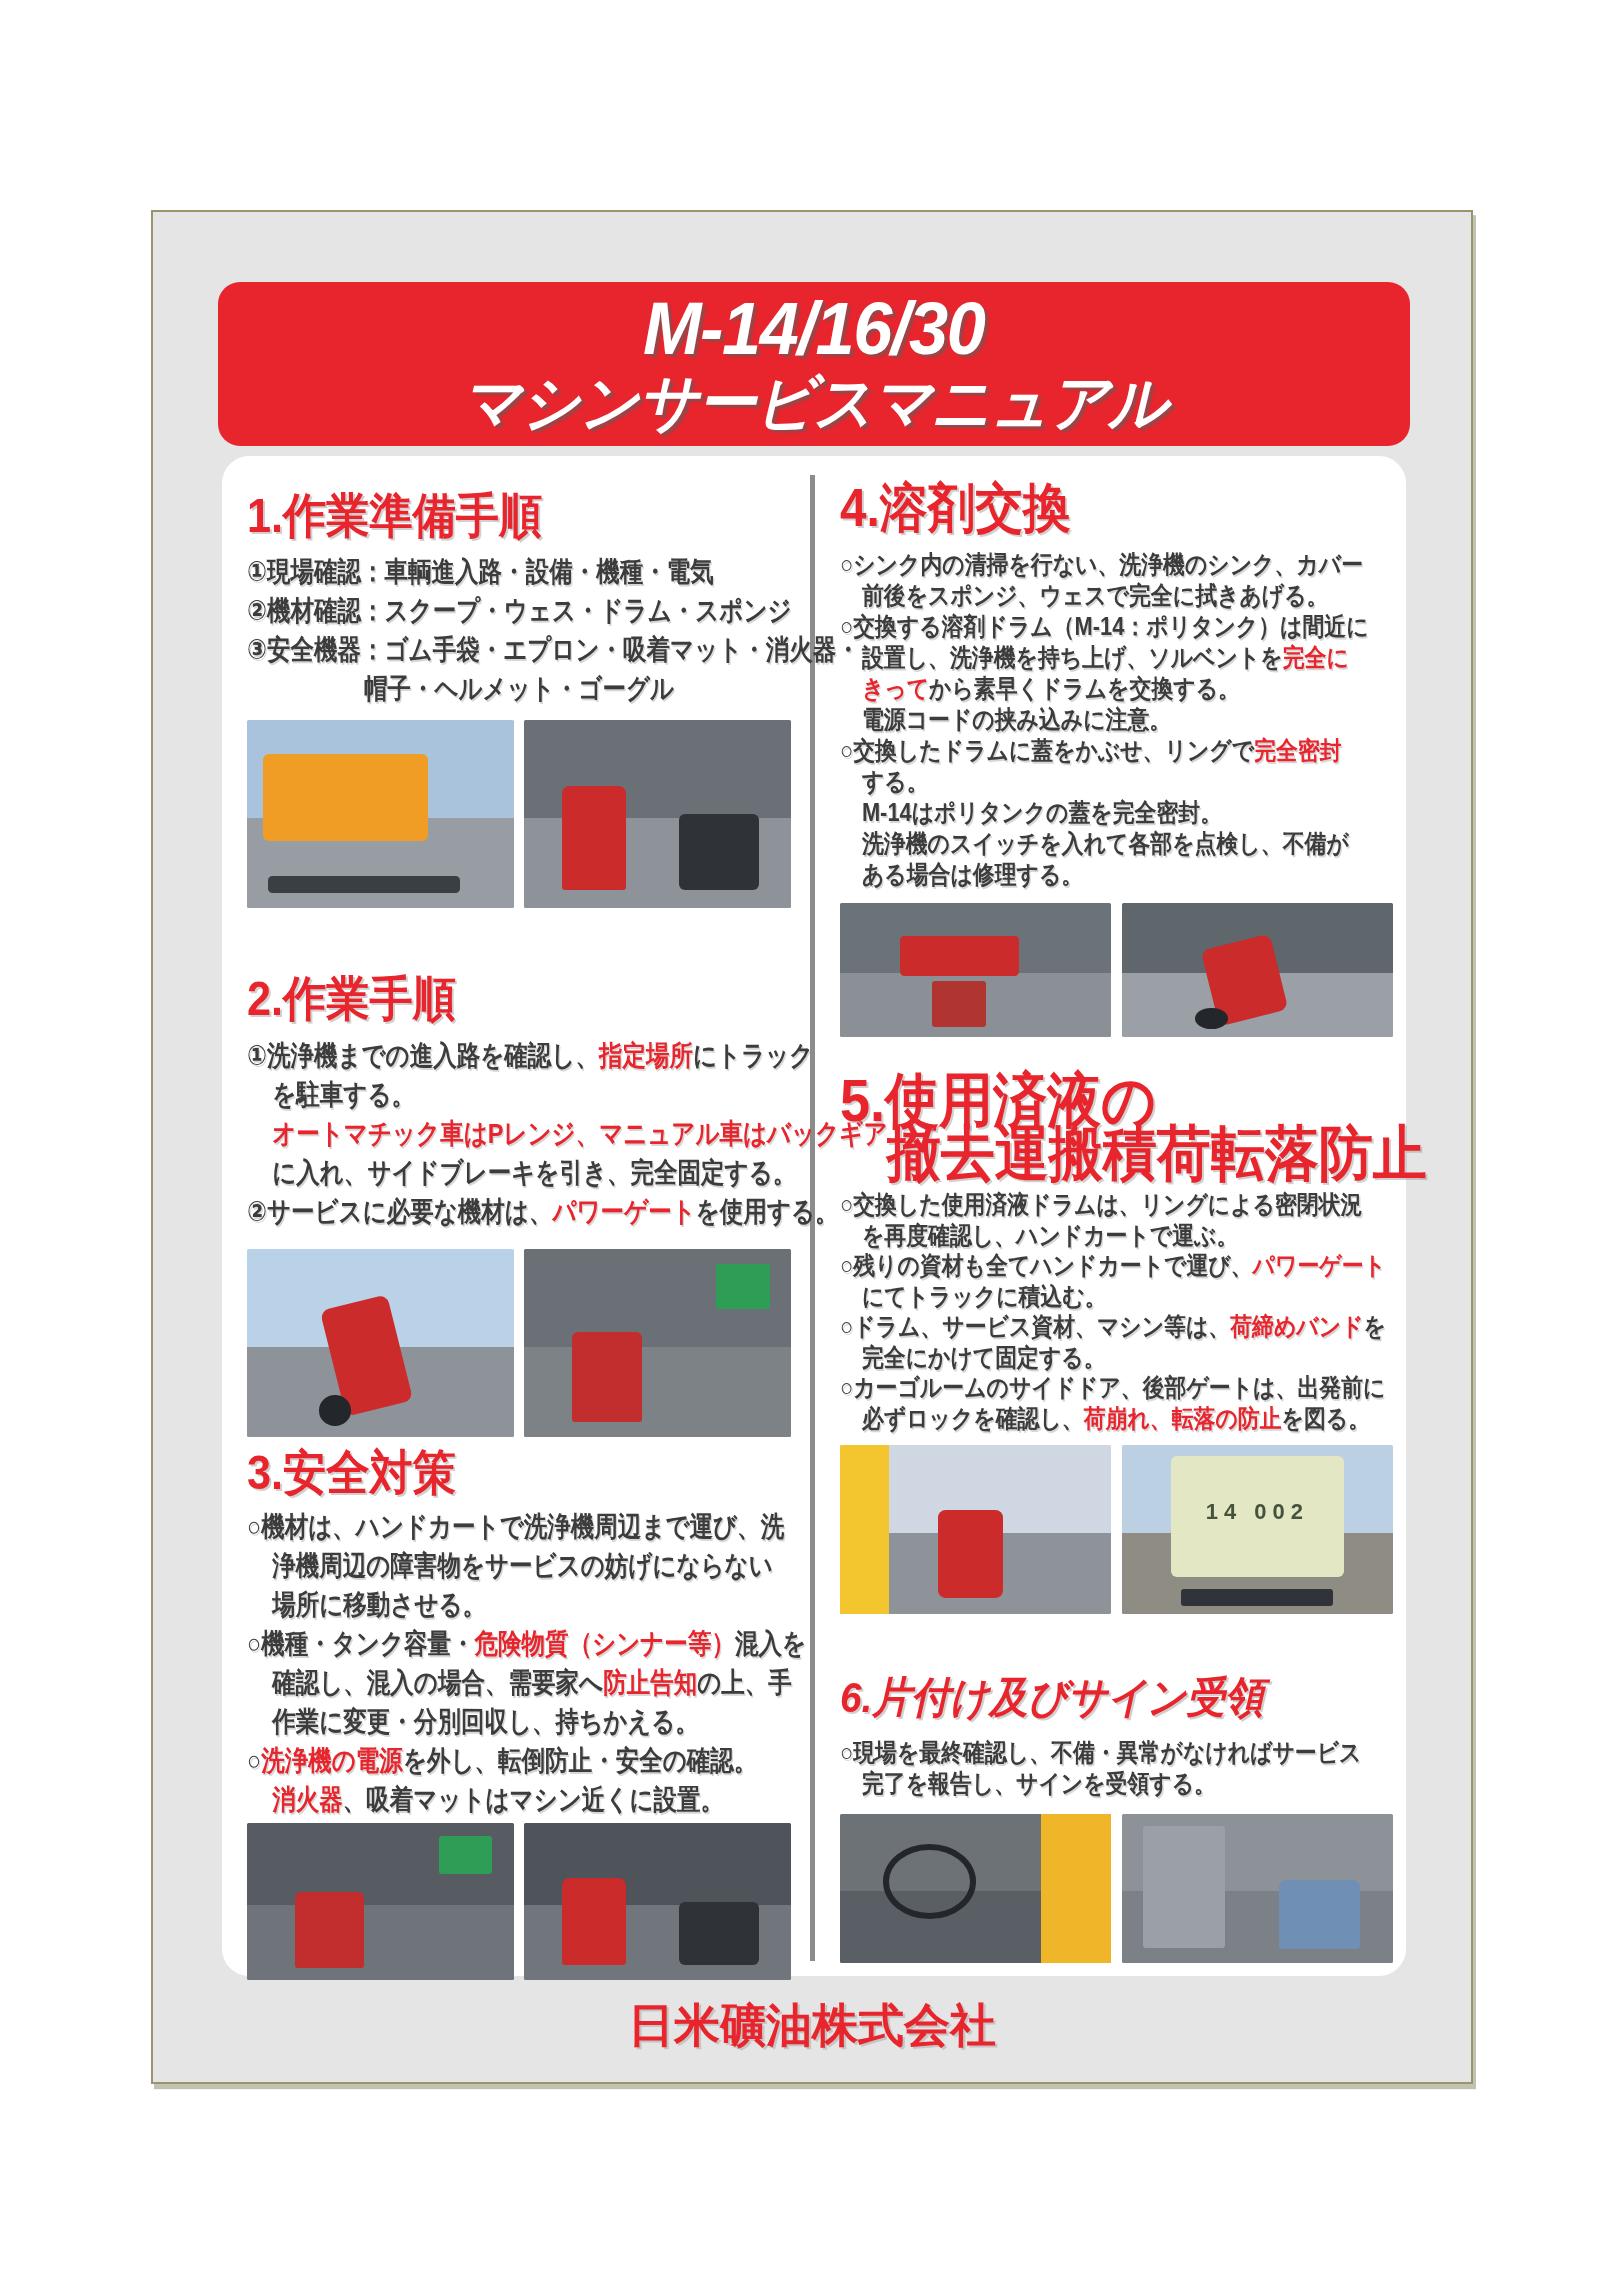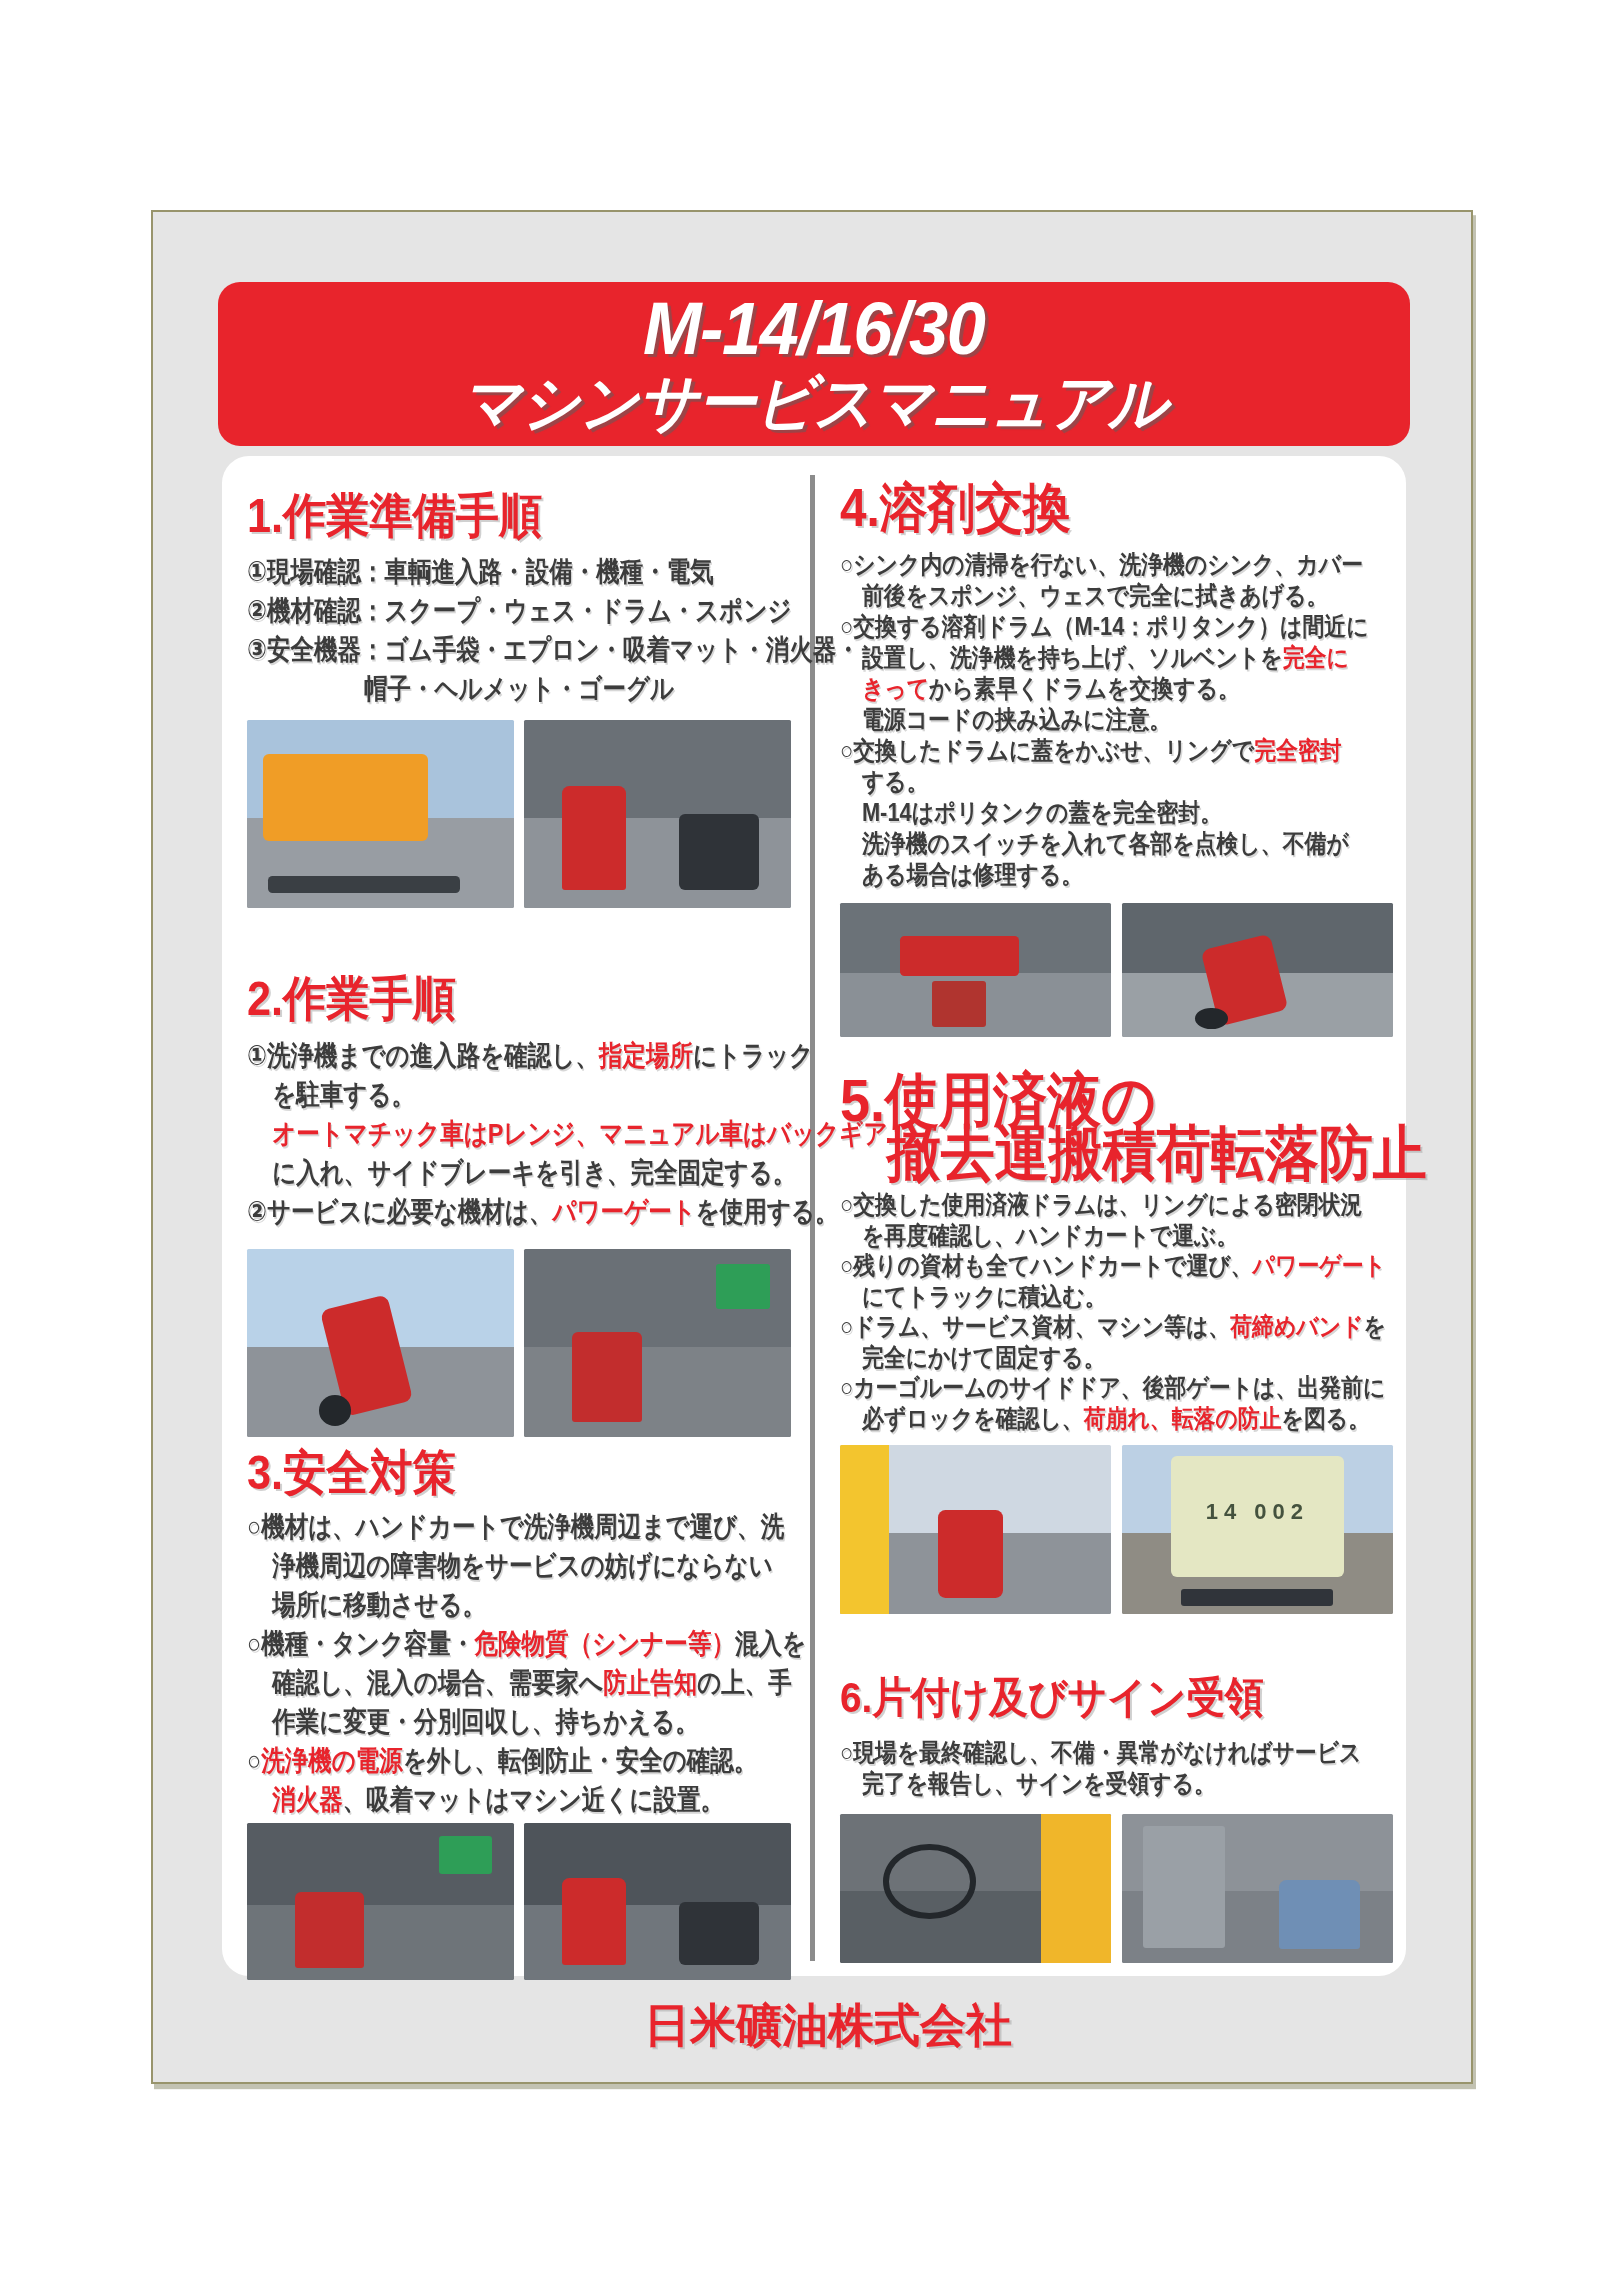--- a/index.html
+++ b/index.html
@@ -41,21 +41,21 @@
   .col{position:absolute;top:0;}
   .col-left{left:25px;width:544px;}
   .col-right{left:618px;width:553px;}
   
   .sec-title{color:#e8242c;font-weight:bold;text-shadow:2.2px 2.2px 0 rgba(150,150,150,.45);}
   .tline{transform:scaleX(.9);transform-origin:left center;white-space:nowrap;}
   .tline-indent{padding-left:52px;}
   .col-left  .sec-title{font-size:48px;line-height:53px;}
   .col-right .sec-title{font-size:60px;line-height:53px;}
   .s4 .sec-title{font-size:53px;line-height:59px;}
-  .s6 .sec-title{font-size:43px;line-height:56px;}
+  .s6 .sec-title{font-size:43px;line-height:56px;font-style:italic;}
   .line{
     color:#3c3c3c;font-weight:bold;white-space:nowrap;
     text-shadow:1.5px 1.5px 0 rgba(140,140,140,.35);
     transform-origin:left center;
   }
   .col-left  .line{font-size:28px;line-height:39px;transform:scaleX(.84);}
   .col-right .line{font-size:25px;line-height:31px;transform:scaleX(.875);}
   .s5 .line{line-height:30.5px;}
   .col-left  .line.indent{padding-left:30px;}
   .col-right .line.indent{padding-left:25px;}
@@ -93,21 +93,21 @@
   .kind-cab::before{right:0;top:0;width:26%;height:100%;background:var(--accent);}
   .kind-cab::after{left:16%;top:20%;width:34%;height:50%;border:6.7px solid #23272b;border-radius:50%;box-sizing:border-box;}
   .kind-office::before{left:8%;top:8%;width:30%;height:82%;background:#9aa0a6;border-radius:3px;}
   .kind-office::after{right:12%;bottom:10%;width:30%;height:46%;background:var(--accent);border-radius:7.4px 7.4px 3px 3px;}
   .photo-label{
     position:absolute;left:50%;top:32%;transform:translateX(-50%);
     font-weight:bold;color:#44523e;font-size:22px;letter-spacing:6px;z-index:2;white-space:nowrap;
   }
   
   .footer{
-    position:absolute;left:16px;top:1788px;width:100%;text-align:center;
+    position:absolute;left:0;top:1788px;width:100%;text-align:center;
     color:#e8242c;font-weight:bold;font-size:46px;line-height:51px;
     text-shadow:2.2px 2.2px 0 rgba(150,150,150,.4);
   }
 </style>
 </head>
 <body>
 
 <div class="poster">
 
   <div class="banner">

